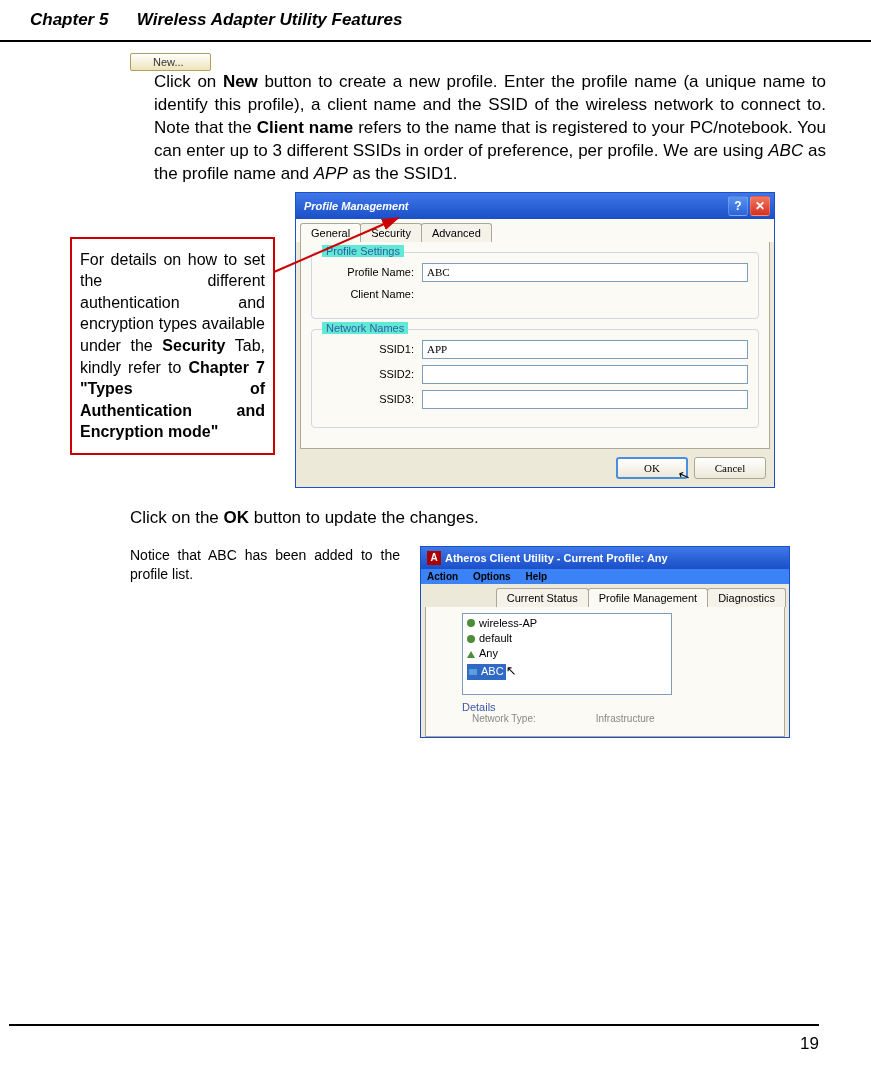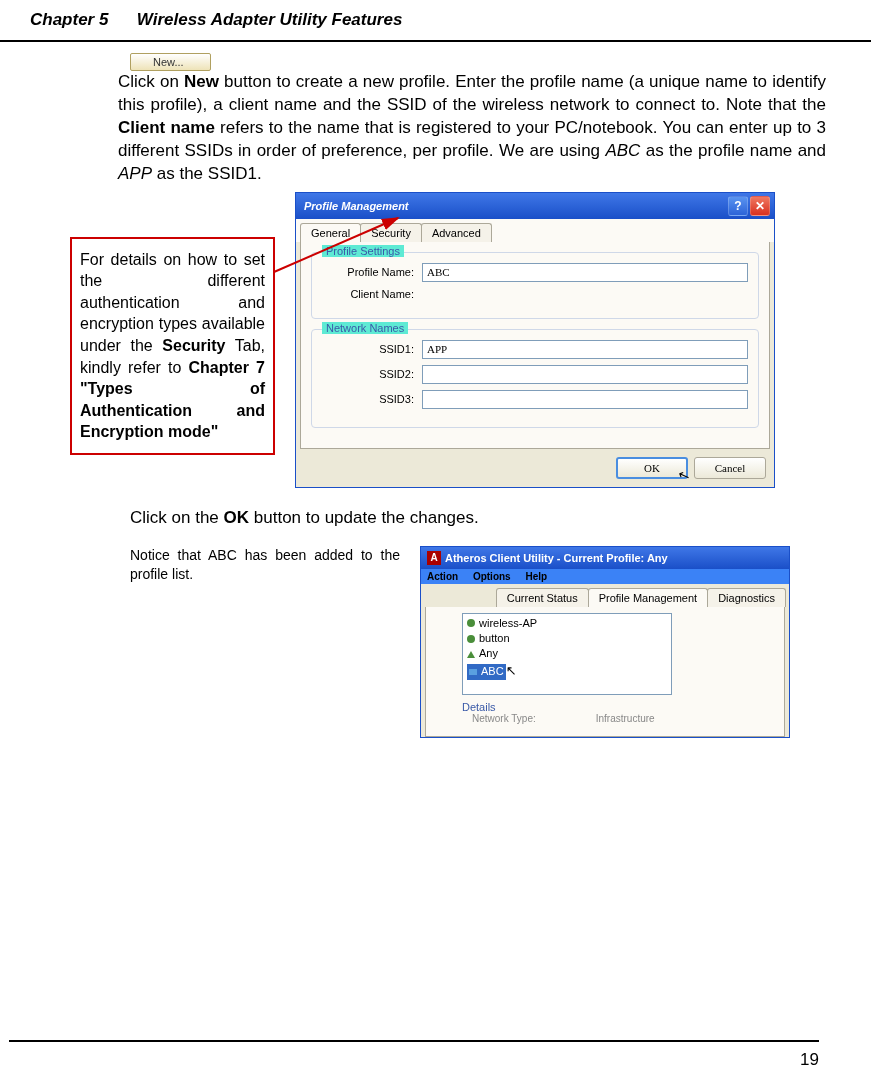--- a/index.html
+++ b/index.html
@@ -30,21 +30,21 @@
       padding: 2px 26px 2px 22px;
       font-family: Tahoma, sans-serif;
       font-size: 11px;
       color: #333;
       position: relative;
     }
     .paragraph {
       font-size: 17px;
       line-height: 1.35;
       text-align: justify;
-      margin-left: 48px;
+      margin-left: 84px;
     }
     .bold { font-weight: bold; }
     .italic { font-style: italic; }
     .content-row {
       display: flex;
       align-items: flex-start;
       margin-top: 6px;
       position: relative;
     }
     .info-box {
@@ -286,21 +286,21 @@
     }
     .details-sub {
       margin-left: 40px;
       font-size: 10px;
       color: #888;
       display: flex;
       gap: 60px;
     }
     .page-footer {
       position: absolute;
-      bottom: 10px;
+      bottom: 26px;
       right: 52px;
       font-size: 17px;
       border-top: 2px solid #000;
       width: 810px;
       text-align: right;
       padding-top: 8px;
     }
     .tri-icon {
       width: 0; height: 0;
       border-left: 4px solid transparent;
@@ -424,21 +424,21 @@
           <div class="tab">Diagnostics</div>
         </div>
         <div class="dialog2-body">
           <div class="listbox">
             <div class="list-item">
                 <span class="circle-icon"></span>
                 <span>wireless-AP</span>
               </div>
             <div class="list-item">
                 <span class="circle-icon"></span>
-                <span>button</span>
+                <span>default</span>
               </div>
             <div class="list-item">
                 <span class="tri-icon"></span>
                 <span>Any</span>
               </div>
             <div><span class="list-item selected">
                   <span class="square-icon"></span>
                   <span>ABC</span>
                 </span><span style="font-size:13px;">↖</span></div>
           </div>

